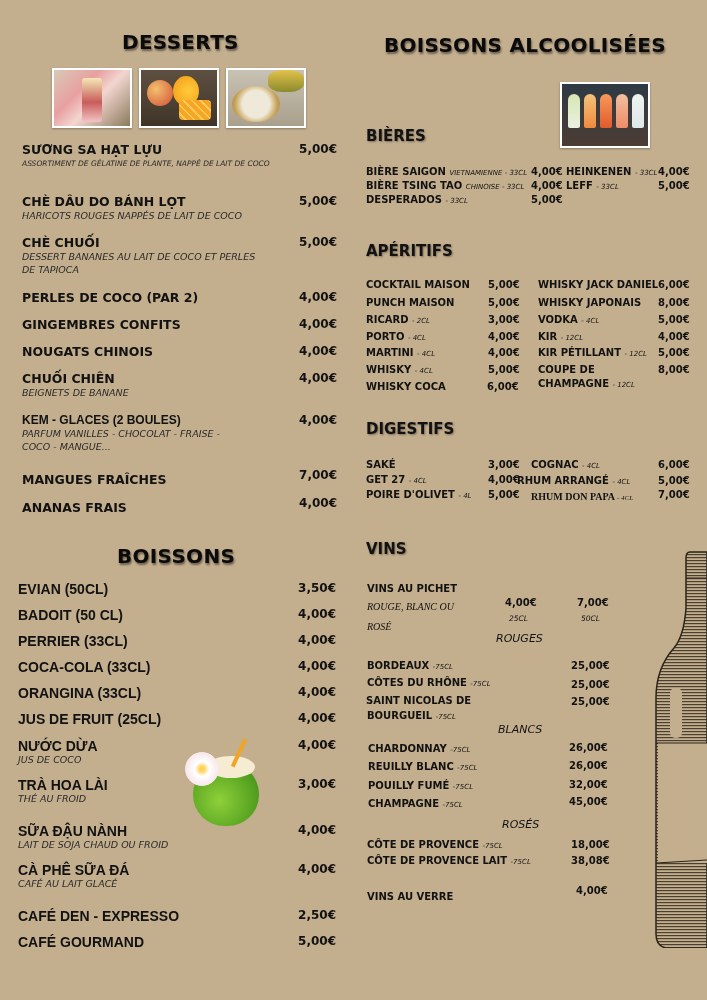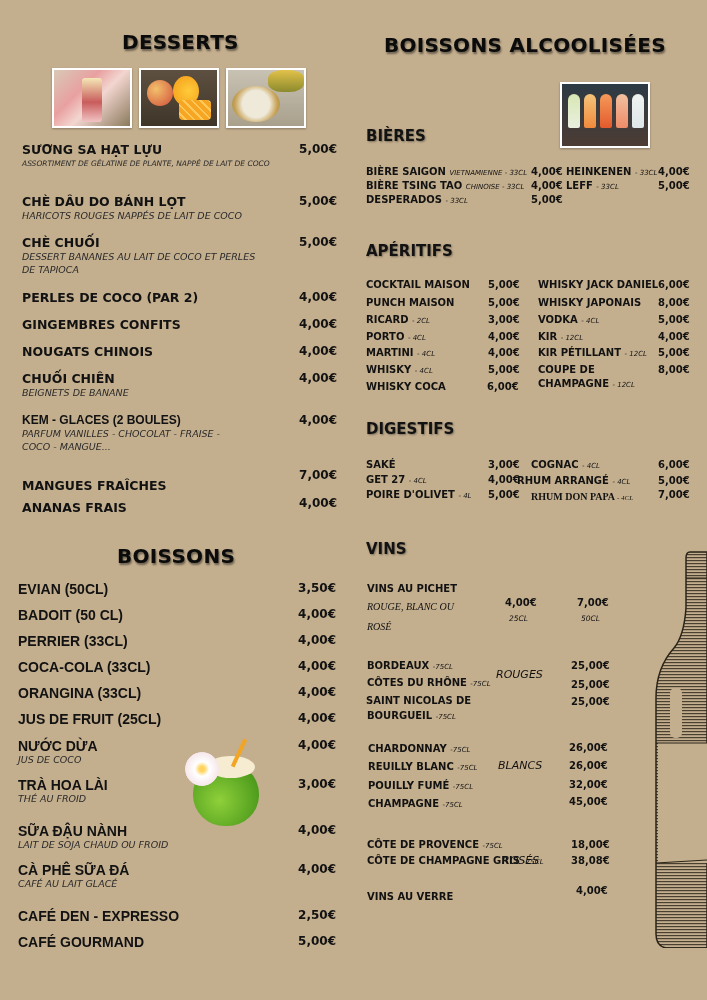--- a/index.html
+++ b/index.html
@@ -34,21 +34,21 @@
   .d-desc-small { font-size:7.5px; }
   
   .b-item { position:absolute; left:18px; width:318px; }
   .b-name { font-family:"Liberation Sans", sans-serif; font-weight:bold; font-size:14px; white-space:nowrap; }
   .b-price { position:absolute; right:0; top:0; font-family:"DejaVu Sans", sans-serif; font-weight:bold; font-size:12px; }
   .b-desc { font-family:"DejaVu Sans", sans-serif; font-style:italic; font-size:9.5px; color:#2a2a2a; }
   
   .r-row { position:absolute; font-family:"DejaVu Sans", sans-serif; font-weight:bold; font-size:10px; white-space:nowrap; }
   .r-note { font-weight:normal; font-style:italic; font-size:7px; }
   .r-price { position:absolute; font-family:"DejaVu Sans", sans-serif; font-weight:bold; font-size:10px; }
-  .w-cat { position:absolute; font-family:"DejaVu Sans", sans-serif; font-style:italic; font-size:11px;margin-top:36px; }
+  .w-cat { position:absolute; font-family:"DejaVu Sans", sans-serif; font-style:italic; font-size:11px; }
   .w-hdr { position:absolute; font-family:"DejaVu Sans", sans-serif; font-style:italic; font-size:7.5px;margin-top:32px; }
   .w-desc { position:absolute; font-family:Liberation Serif, serif; font-style:italic; font-size:10px; line-height:20px; width:90px; }
 </style>
 </head>
 <body>
 
 <div class="abs title" style="left:122px;top:30px;">DESSERTS</div>
 
 <div class="abs photo" style="left:52px;top:68px;width:76px;height:56px;background:linear-gradient(135deg,#d9c9b6 0%,#e8a0a0 35%,#f3d6d0 55%,#8a7a5c 100%);">
   <div style="position:absolute;left:28px;top:8px;width:20px;height:44px;background:linear-gradient(#f4e7b5,#c95c5c 55%,#f2c4c4);border-radius:3px;"></div>
@@ -94,21 +94,21 @@
   <div class="d-name">CHUỐI CHIÊN</div>
   <div class="d-price">4,00€</div>
   <div class="d-desc">BEIGNETS DE BANANE</div>
 </div>
 <div class="d-item" style="top:413px;">
   <div class="d-name" style="font-family:'Liberation Sans',sans-serif;font-size:12px;">KEM - GLACES (2 BOULES)</div>
   <div class="d-price">4,00€</div>
   <div class="d-desc" style="width:200px;">PARFUM VANILLES - CHOCOLAT - FRAISE - COCO - MANGUE...</div>
 </div>
 <div class="d-item" style="top:470px;">
-  <div class="d-name" style="margin-top:8px;">MANGUES FRAÎCHES</div>
+  <div class="d-name" style="margin-top:2px;">MANGUES FRAÎCHES</div>
   <div class="d-price" style="top:-2px;">7,00€</div>
 </div>
 <div class="d-item" style="top:498px;">
   <div class="d-name" style="margin-top:2px;">ANANAS FRAIS</div>
   <div class="d-price" style="top:-2px;">4,00€</div>
 </div>
 
 <div class="abs title" style="left:117px;top:544px;">BOISSONS</div>
 
 <div class="b-item" style="top:581px;">
@@ -266,21 +266,21 @@
 <div class="r-row" style="left:368px;top:761px;"><span>REUILLY BLANC</span> <span class="r-note">-75CL</span></div>
 <div class="r-price" style="left:569px;top:760px;">26,00€</div>
 <div class="r-row" style="left:368px;top:780px;"><span>POUILLY FUMÉ</span> <span class="r-note">-75CL</span></div>
 <div class="r-price" style="left:569px;top:779px;">32,00€</div>
 <div class="r-row" style="left:368px;top:798px;"><span>CHAMPAGNE</span> <span class="r-note">-75CL</span></div>
 <div class="r-price" style="left:569px;top:796px;">45,00€</div>
 
 <div class="w-cat" style="left:502px;top:818px;">ROSÉS</div>
 <div class="r-row" style="left:367px;top:839px;"><span>CÔTE DE PROVENCE</span> <span class="r-note">-75CL</span></div>
 <div class="r-price" style="left:571px;top:839px;">18,00€</div>
-<div class="r-row" style="left:367px;top:855px;"><span>CÔTE DE CHAMPAGNE GRIS</span> <span class="r-note">-75CL</span></div>
+<div class="r-row" style="left:367px;top:855px;"><span>CÔTE DE PROVENCE LAIT</span> <span class="r-note">-75CL</span></div>
 <div class="r-price" style="left:571px;top:855px;">38,08€</div>
 
 <div class="r-row" style="left:367px;top:891px;">VINS AU VERRE</div>
 <div class="r-price" style="left:576px;top:885px;">4,00€</div>
 
 <svg class="abs" style="left:652px;top:548px;" width="55" height="400" viewBox="0 0 55 400">
   <defs>
     <pattern id="hatch" width="55" height="3" patternUnits="userSpaceOnUse">
       <rect width="55" height="1.2" fill="#4a4030"></rect>
     </pattern>

